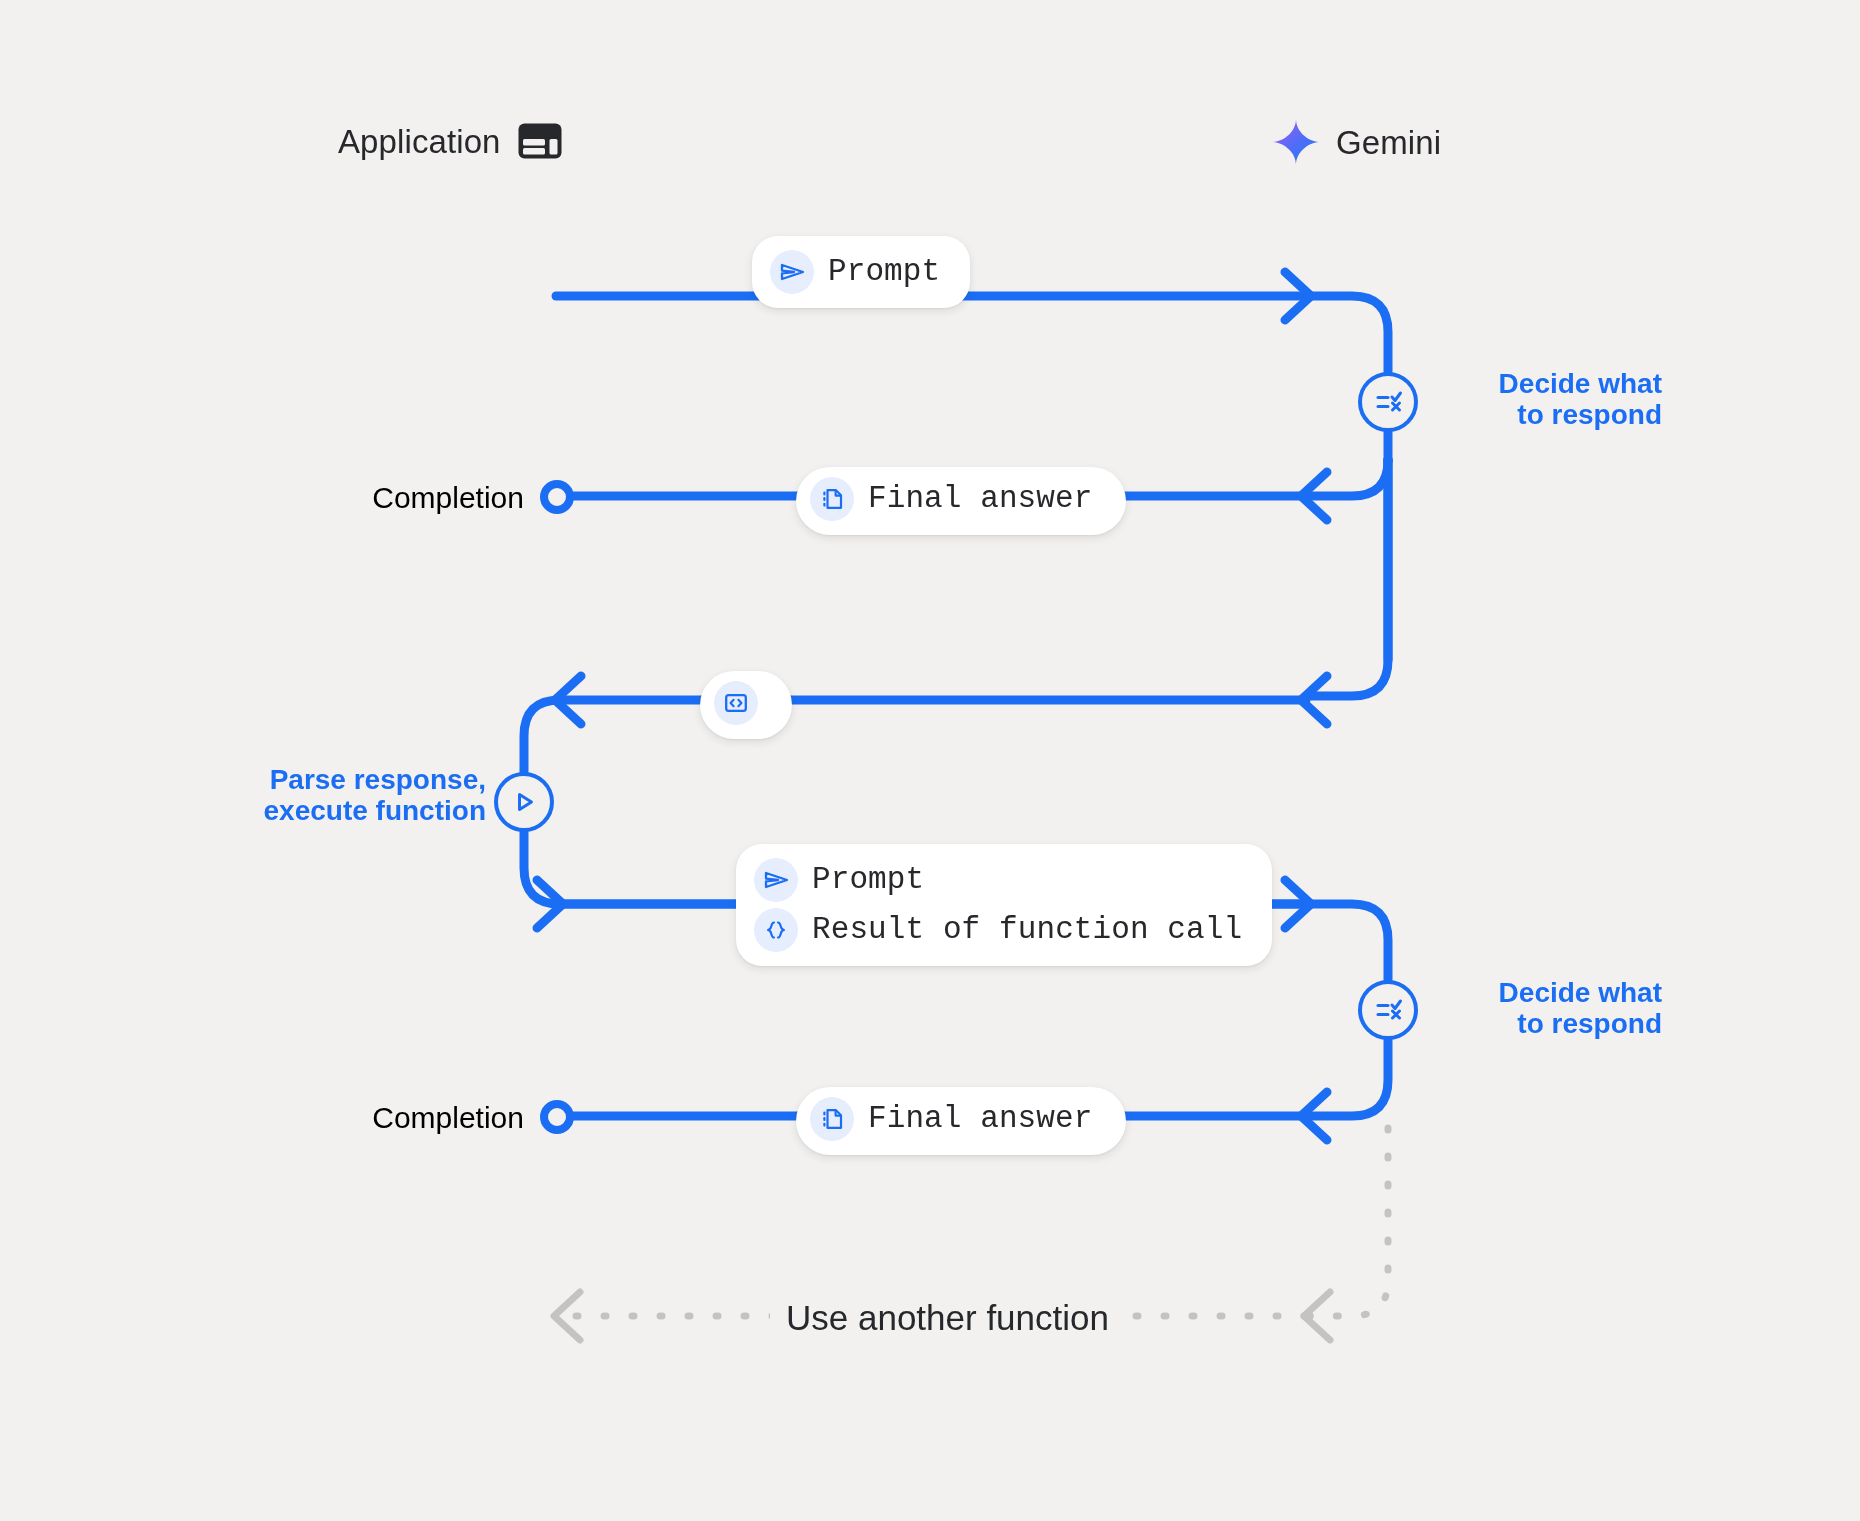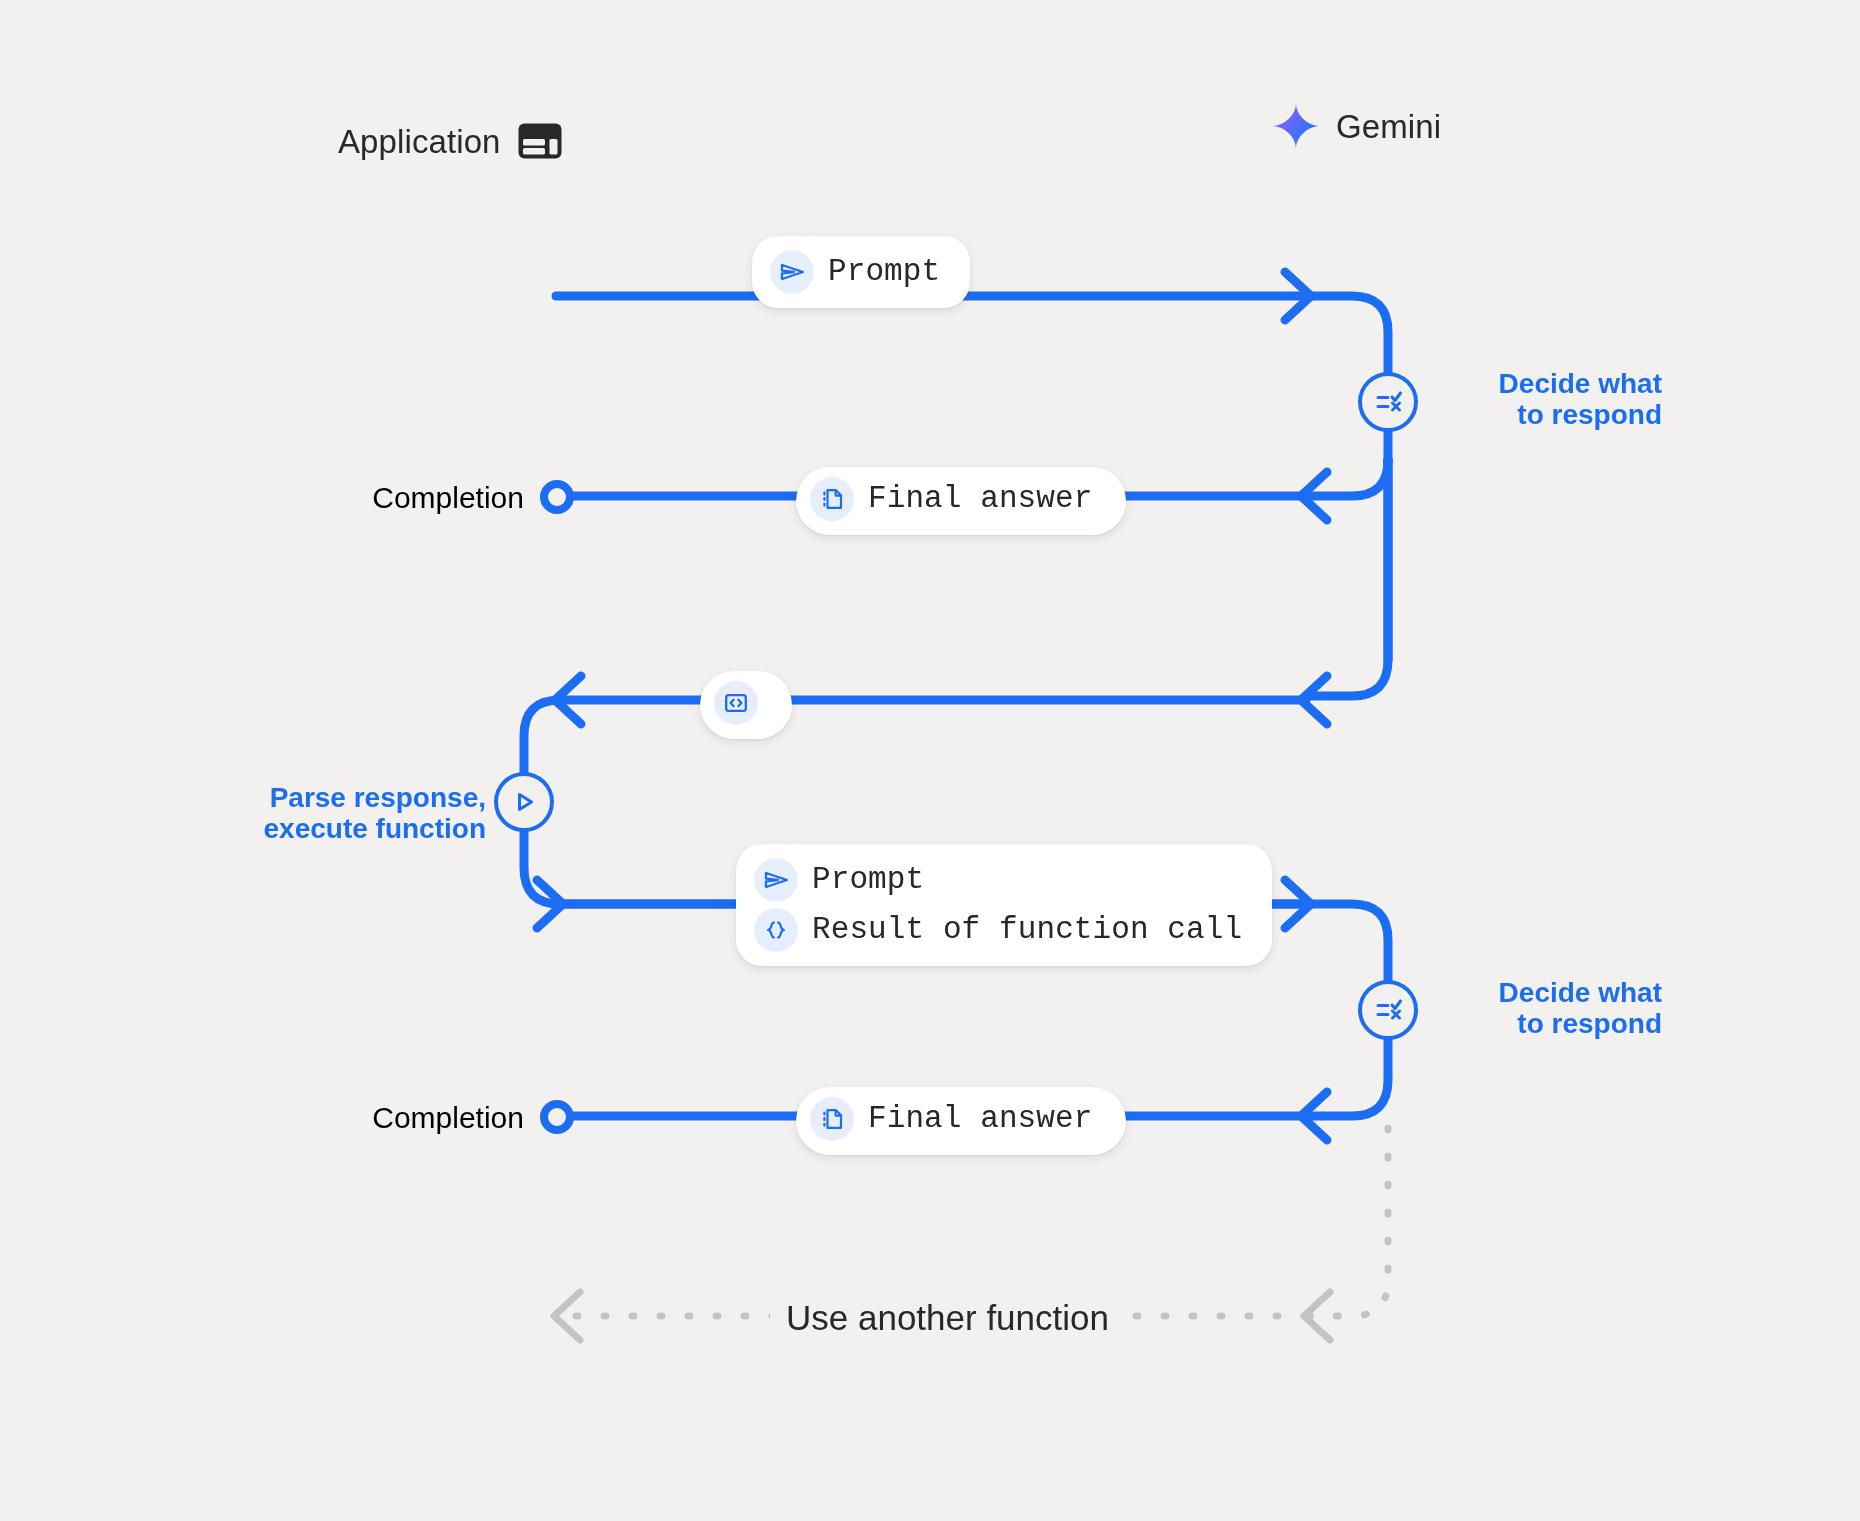--- a/index.html
+++ b/index.html
@@ -217,21 +217,21 @@
     <span>
       <svg class="app-icon" viewBox="0 0 46 38">
         <rect x="1.5" y="1.5" width="43" height="35" rx="6" fill="#27282b"></rect>
         <rect x="6" y="17" width="22" height="6.5" rx="1.6" fill="#f2f1ef"></rect>
         <rect x="6" y="26" width="22" height="6.5" rx="1.6" fill="#f2f1ef"></rect>
         <rect x="32.5" y="17" width="8" height="15.5" rx="1.6" fill="#f2f1ef"></rect>
       </svg>
     </span>
   </div>
 
-  <div class="col-header" style="left:1272px; top:102px;">
+  <div class="col-header" style="left:1272px; top:118px;">
     <span>
       <svg class="gemini-icon" viewBox="0 0 48 48">
         <path d="M24 1 C24 13 35 23 47 24 C35 25 24 35 24 47 C24 35 13 25 1 24 C13 23 24 13 24 1 Z" fill="url(#geminiGrad)"></path>
       </svg>
     </span>
     <span class="label">Gemini</span>
   </div>
 
   <div class="bubble" style="left:752px; top:236px;">
     <div class="brow">
@@ -281,21 +281,21 @@
       <span class="chip">
         <svg width="28" height="28" viewBox="0 0 28 28">
           <rect x="4.2" y="6.2" width="19.6" height="15.6" rx="2.4" fill="none" stroke="#1b6ef3" stroke-width="2.3"></rect>
           <polyline points="11.6,10.8 8.6,14 11.6,17.2" fill="none" stroke="#1b6ef3" stroke-width="2.2" stroke-linecap="round" stroke-linejoin="round"></polyline>
           <polyline points="16.4,10.8 19.4,14 16.4,17.2" fill="none" stroke="#1b6ef3" stroke-width="2.2" stroke-linecap="round" stroke-linejoin="round"></polyline>
         </svg>
       </span>
     </div>
   </div>
 
-  <div class="side-label left" style="left:186px; top:782px; width:300px;">Parse response,
+  <div class="side-label left" style="left:186px; top:764px; width:300px;">Parse response,
 execute function</div>
   <div class="node-circle" style="left:494px; top:772px;">
     <svg width="34" height="34" viewBox="0 0 34 34">
       <path d="M12.5 9.5 L24.5 17 L12.5 24.5 Z" fill="none" stroke="#1b6ef3" stroke-width="3" stroke-linejoin="round" stroke-linecap="round"></path>
     </svg>
   </div>
 
   <div class="bubble" style="left:736px; top:844px;">
     <div class="brow">
       <span class="chip">

